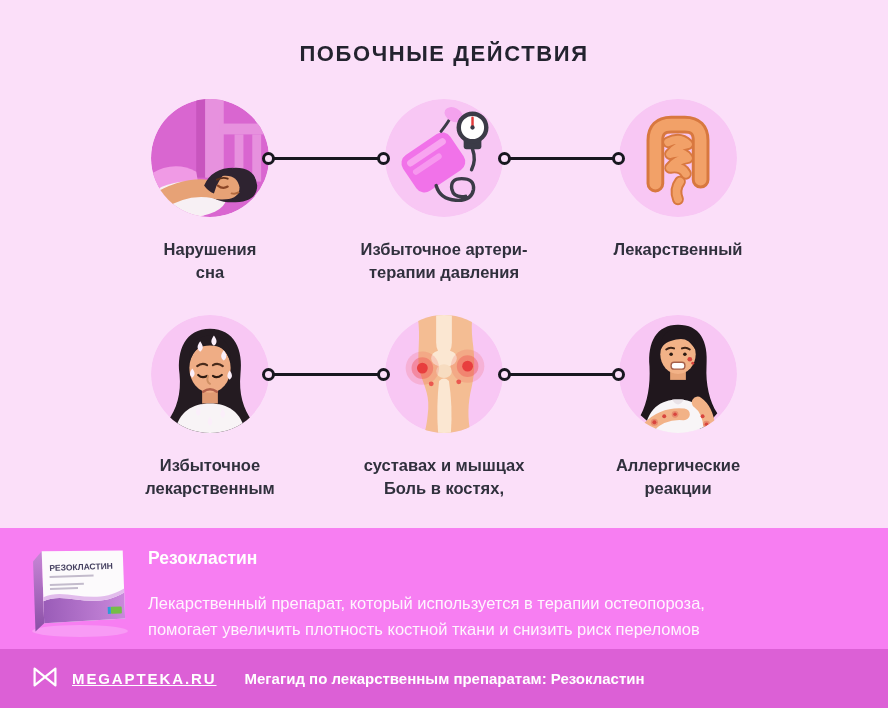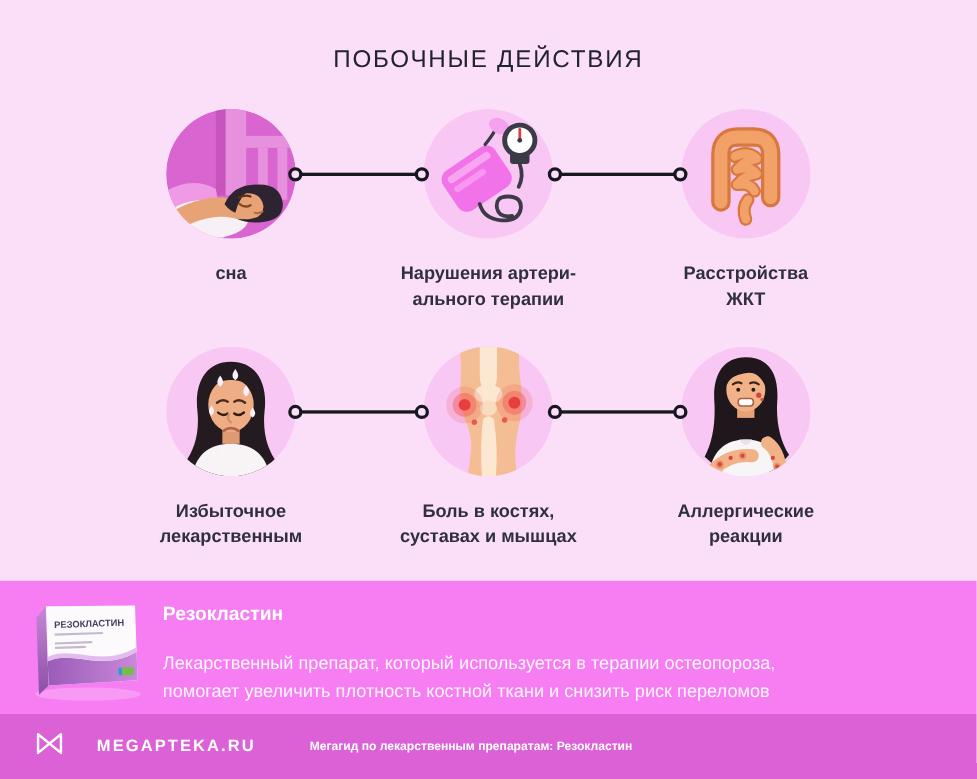--- a/index.html
+++ b/index.html
@@ -2,21 +2,21 @@
 <html><head>
 <meta charset="utf-8">
 <style>
   html,body{margin:0;padding:0;background:#efe7ef;}
   .poster{
     position:relative;width:888px;height:708px;background:#FBDFF9;
     font-family:"Liberation Sans",sans-serif;overflow:hidden;
   }
   .title{
     position:absolute;top:41px;left:0;width:100%;text-align:center;
-    font-size:22px;font-weight:400;letter-spacing:1.6px;color:#23232F;
+    font-size:22px;font-weight:700;letter-spacing:1.6px;color:#23232F;
   }
   .item{position:absolute;width:200px;text-align:center;}
   .circle{
     width:118px;height:118px;border-radius:50%;margin:0 auto;overflow:hidden;
   }
   .circle svg{display:block;}
   .label{
     margin-top:21px;font-size:16.5px;line-height:23px;font-weight:600;color:#30303D;
   }
   .label span{display:block;}
@@ -31,22 +31,22 @@
   .band{position:absolute;left:0;top:528px;width:888px;height:121px;background:#F77EF2;}
   .product-box{position:absolute;left:22px;top:10px;}
   .product-name{position:absolute;left:148px;top:20px;font-size:17.5px;font-weight:700;color:#FFFFFF;}
   .product-desc{position:absolute;left:148px;top:46px;font-size:16.5px;line-height:26px;font-weight:500;color:#FEF5FE;margin-top:16px;}
   .product-desc span{display:block;}
   .footer{
     position:absolute;left:0;top:649px;width:888px;height:59px;background:#DC60D6;
     display:flex;align-items:center;
   }
   .footer-logo{margin-left:30px;flex:0 0 auto;}
-  .brand{margin-left:28px;font-size:15px;font-weight:800;letter-spacing:1.9px;color:#FFFFFF;}
-  .tagline{margin-left:49px;font-size:11px;font-weight:700;color:#FFFFFF;}
+  .brand{margin-left:12px;font-size:15px;font-weight:800;letter-spacing:1.9px;color:#FFFFFF;text-decoration:underline;}
+  .tagline{margin-left:28px;font-size:15px;font-weight:700;color:#FFFFFF;}
 </style>
 </head>
 <body>
 
 <div class="poster">
 
   <div class="title">ПОБОЧНЫЕ ДЕЙСТВИЯ</div>
 
   <div class="item" style="left:110px;top:99px;">
     <div class="circle">
@@ -62,20 +62,21 @@
         <path d="M4,106 Q36,86 64,92" stroke="#E7A276" stroke-width="18" fill="none" stroke-linecap="round"></path>
         <path d="M58,94 Q62,72 86,70 Q106,70 108,88 Q108,104 86,105 Q64,106 58,94 Z" fill="#2E2330"></path>
         <path d="M56,96 Q58,80 74,78 Q88,77 90,90 Q90,101 76,102 Q60,103 56,96 Z" fill="#E7A276"></path>
         <path d="M54,88 Q62,70 84,70 Q74,76 70,82 Q66,88 64,96 Q58,94 54,88 Z" fill="#2E2330"></path>
         <path d="M68,88 q5,4 10,1" stroke="#8A4526" stroke-width="2.2" fill="none" stroke-linecap="round"></path>
         <path d="M67,82 q6,-3 11,-1" stroke="#5D2F1A" stroke-width="2" fill="none" stroke-linecap="round"></path>
         <path d="M82,96 q4,1 7,-1" stroke="#B36A3E" stroke-width="2" fill="none" stroke-linecap="round"></path>
       </svg>
     </div>
     <div class="label">
+      <span>Нарушения</span>
       <span>сна</span>
     </div>
   </div>
 
   <div class="item" style="left:344px;top:99px;">
     <div class="circle">
       <svg width="118" height="118" viewBox="0 0 120 120">
         <circle cx="60" cy="60" r="60" fill="#F8C7F4"></circle>
         <g transform="rotate(-34 50 64)">
           <rect x="20" y="42" width="58" height="44" rx="10" fill="#F172E9"></rect>
@@ -87,42 +88,41 @@
         <path d="M77,21 l6,4" stroke="#3B3B47" stroke-width="3" stroke-linecap="round"></path>
         <rect x="80" y="40" width="18" height="11" rx="3" fill="#3B3B47"></rect>
         <circle cx="89" cy="29" r="14" fill="#FFFFFF" stroke="#3B3B47" stroke-width="4.5"></circle>
         <line x1="89" y1="29" x2="89" y2="19" stroke="#E23B3B" stroke-width="2.5" stroke-linecap="round"></line>
         <circle cx="89" cy="29" r="2.2" fill="#3B3B47"></circle>
         <path d="M89,51 Q93,62 88,72" stroke="#3B3B47" stroke-width="3.5" fill="none" stroke-linecap="round"></path>
         <path d="M52,88 Q56,102 72,103 Q88,104 90,92 Q91,81 78,81 Q66,81 68,92 Q70,101 82,99" stroke="#3B3B47" stroke-width="3.5" fill="none" stroke-linecap="round"></path>
       </svg>
     </div>
     <div class="label">
-      <span>Нарушения артери-</span>
-      <span>ального терапии</span>
+      <span>Избыточное артери-</span>
+      <span>терапии давления</span>
     </div>
   </div>
 
   <div class="item" style="left:578px;top:99px;">
     <div class="circle">
       <svg width="118" height="118" viewBox="0 0 120 120">
         <circle cx="60" cy="60" r="60" fill="#F8C7F4"></circle>
         <g fill="none" stroke-linecap="round" stroke-linejoin="round">
           <path d="M37,86 L37,42 Q37,26 53,26 L67,26 Q83,26 83,42 L83,82" stroke="#D8783F" stroke-width="18"></path>
           <path d="M37,86 L37,42 Q37,26 53,26 L67,26 Q83,26 83,42 L83,82" stroke="#F2A168" stroke-width="12"></path>
           <path d="M50,44 Q62,38 70,46 Q58,48 52,56 Q64,52 70,60 Q58,62 52,70 Q64,68 68,76" stroke="#D8783F" stroke-width="12"></path>
           <path d="M50,44 Q62,38 70,46 Q58,48 52,56 Q64,52 70,60 Q58,62 52,70 Q64,68 68,76" stroke="#F2A168" stroke-width="8"></path>
           <path d="M62,84 Q56,92 60,102" stroke="#D8783F" stroke-width="12"></path>
           <path d="M62,84 Q56,92 60,102" stroke="#F2A168" stroke-width="8"></path>
         </g>
       </svg>
     </div>
     <div class="label">
-      <span>Расстройства</span>
-      <span>ЖКТ</span>
+      <span>Лекарственный</span>
     </div>
   </div>
 
   <div class="item" style="left:110px;top:315px;">
     <div class="circle">
       <svg width="118" height="118" viewBox="0 0 120 120">
         <circle cx="60" cy="60" r="60" fill="#F8C7F4"></circle>
         <path d="M60,14 C35,14 26,36 29,60 C31,80 26,96 17,108 L34,120 L88,120 L103,108 C94,96 89,80 91,60 C94,36 85,14 60,14 Z" fill="#241B21"></path>
         <rect x="52" y="74" width="16" height="16" fill="#E09A72"></rect>
         <ellipse cx="60" cy="54" rx="21" ry="25" fill="#EFAD85"></ellipse>
@@ -165,22 +165,22 @@
         <circle cx="38" cy="54" r="11" fill="#EE4B4B" opacity="0.38"></circle>
         <circle cx="38" cy="54" r="5.5" fill="#E83E3E"></circle>
         <circle cx="84" cy="52" r="17" fill="#EE4B4B" opacity="0.18"></circle>
         <circle cx="84" cy="52" r="11" fill="#EE4B4B" opacity="0.38"></circle>
         <circle cx="84" cy="52" r="5.5" fill="#E83E3E"></circle>
         <circle cx="47" cy="70" r="2.5" fill="#E83E3E" opacity="0.8"></circle>
         <circle cx="75" cy="68" r="2.5" fill="#E83E3E" opacity="0.8"></circle>
       </svg>
     </div>
     <div class="label">
+      <span>суставах и мышцах</span>
       <span>Боль в костях,</span>
-      <span>суставах и мышцах</span>
     </div>
   </div>
 
   <div class="item" style="left:578px;top:315px;">
     <div class="circle">
       <svg width="118" height="118" viewBox="0 0 120 120">
         <circle cx="60" cy="60" r="60" fill="#F8C7F4"></circle>
         <path d="M60,10 C38,10 29,28 31,52 C32,72 29,88 22,102 L38,116 L86,116 L100,100 C92,88 88,70 89,52 C91,26 82,10 60,10 Z" fill="#20171D"></path>
         <rect x="52" y="52" width="16" height="14" fill="#E6A276"></rect>
         <ellipse cx="60" cy="40" rx="18" ry="20" fill="#F2B287"></ellipse>

